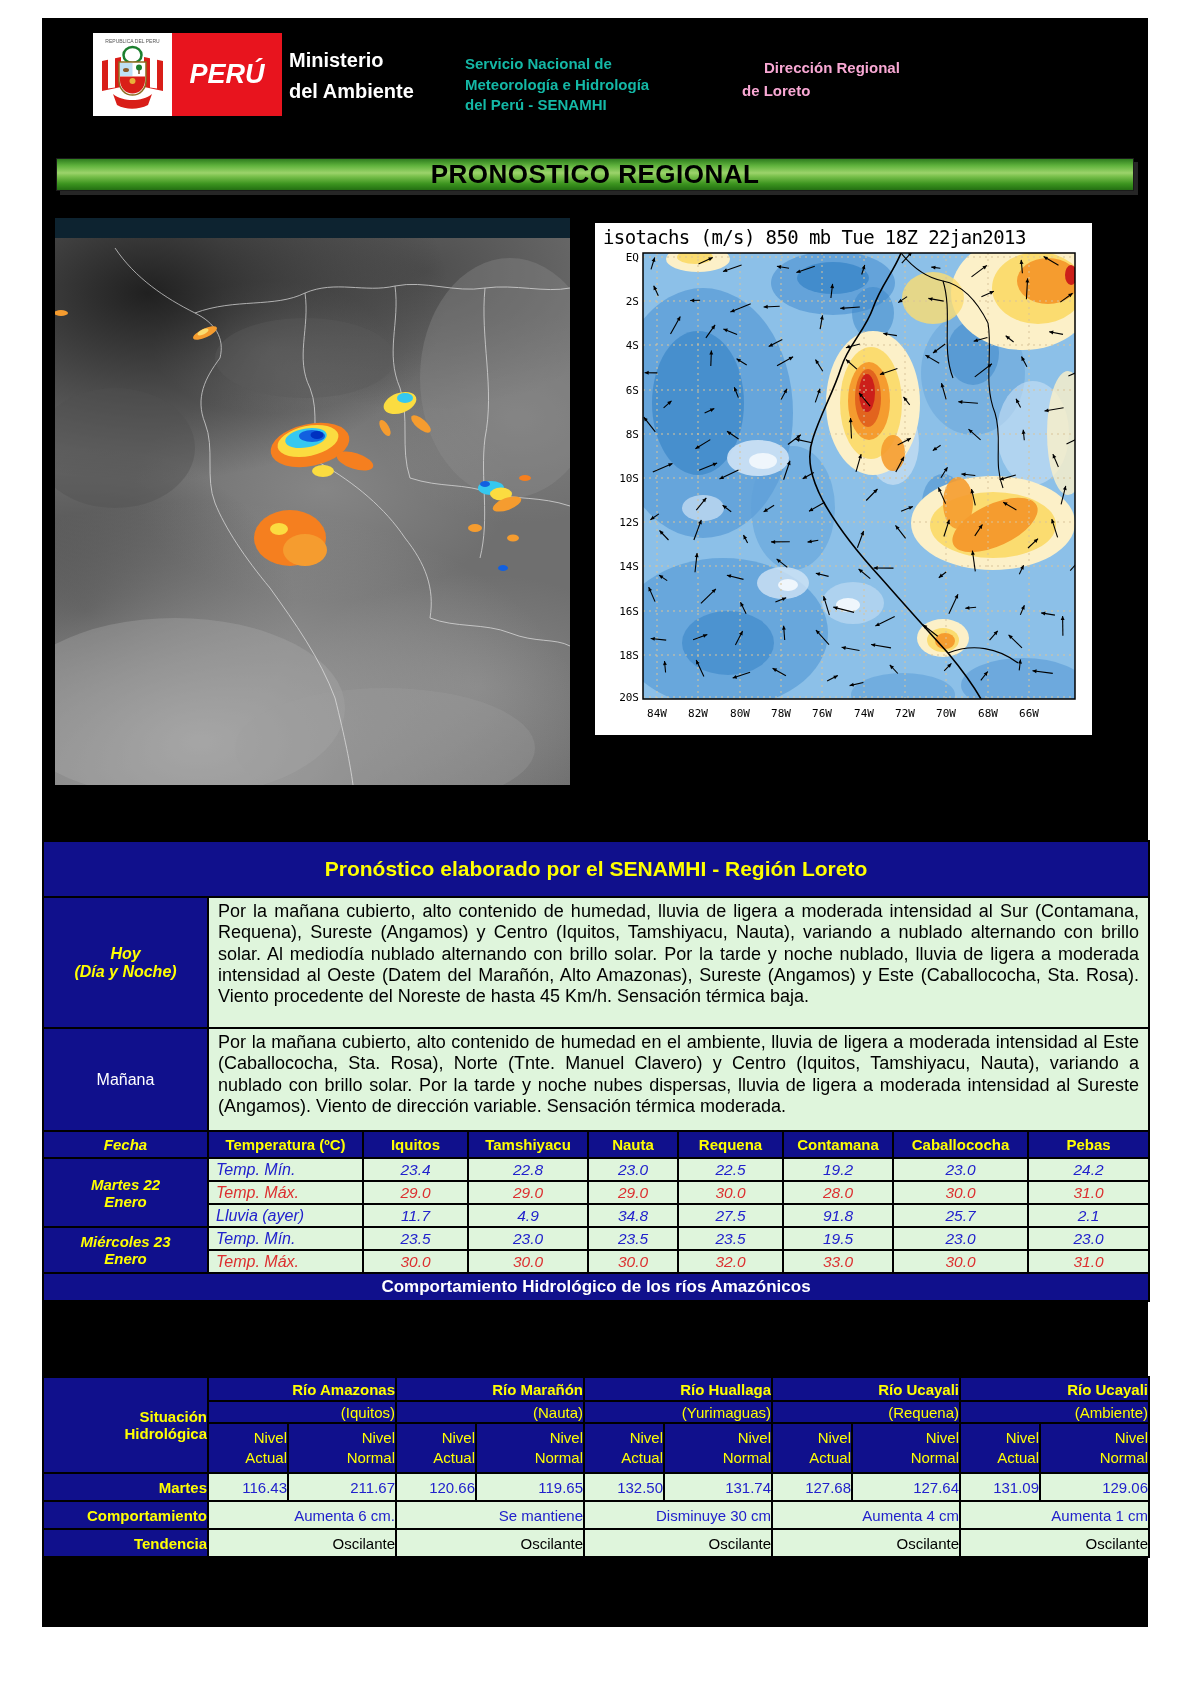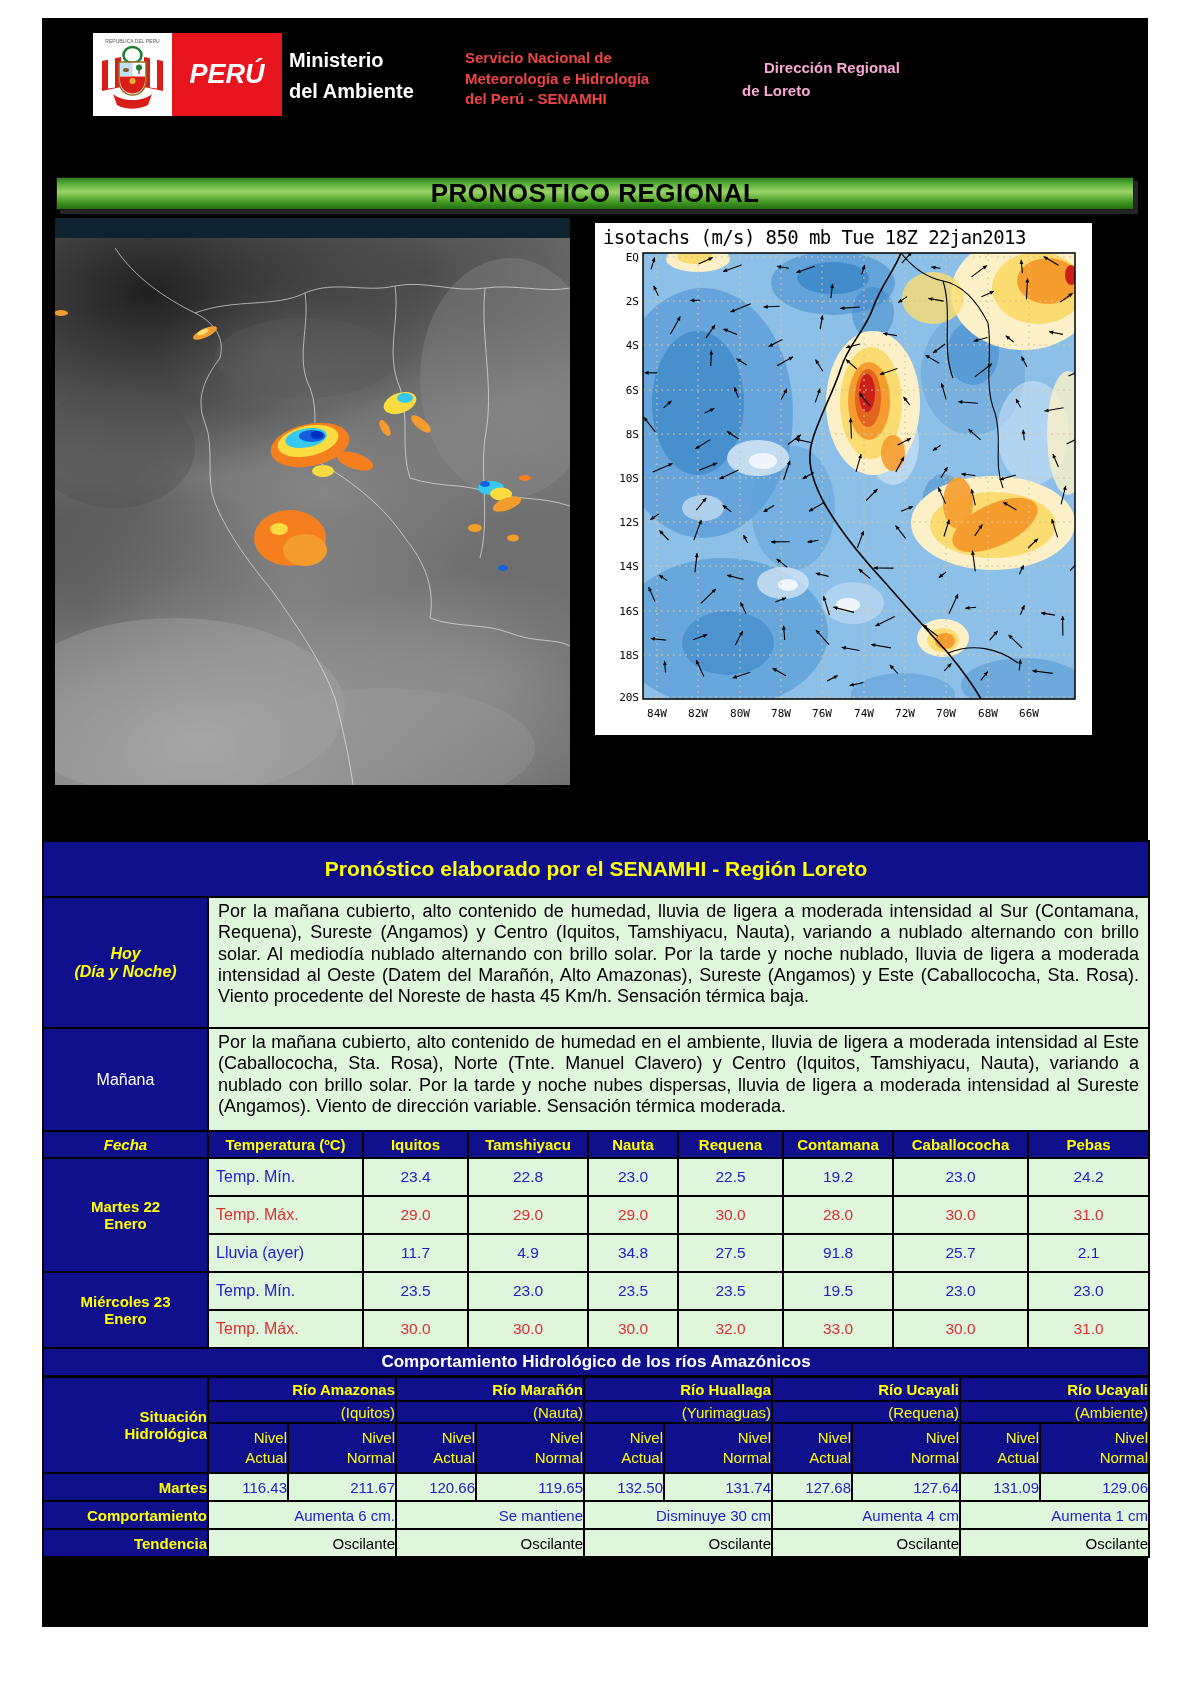--- a/index.html
+++ b/index.html
@@ -5,29 +5,29 @@
   * { box-sizing: border-box; margin: 0; padding: 0; }
   body { background:#fff; font-family:"Liberation Sans",sans-serif; }
   .page { position:relative; width:1191px; height:1684px; background:#fff; overflow:hidden; }
   .sheet { position:absolute; left:42px; top:18px; width:1106px; height:1609px; background:#000; }
 
   
   .logo-wrap { position:absolute; left:51px; top:15px; width:79px; height:83px; background:#fff; }
   .peru-box { position:absolute; left:130px; top:15px; width:110px; height:83px; background:#E8141E;
               color:#fff; font-weight:bold; font-size:27px; display:flex; align-items:center; justify-content:center;font-style:italic; }
   .min-text { position:absolute; left:247px; top:27px; color:#fff; font-size:20px; font-weight:bold; line-height:1.55; }
-  .svc-text { position:absolute; left:423px; top:30px; color:#ef4444; font-size:15px; font-weight:bold; line-height:1.38; }
+  .svc-text { position:absolute; left:423px; top:36px; color:#14b8a6; font-size:15px; font-weight:bold; line-height:1.38; }
   .dir-text { position:absolute; left:700px; top:38px; color:#f9a8d4; font-size:15px; font-weight:bold; line-height:1.55; }
   .dir-ind  { margin-left:22px; }
 
   .banner { position:absolute; left:14px; top:140px; width:1078px; height:33px;
             background:linear-gradient(180deg,#2E7D1E 0%,#61B43E 22%,#9CD36B 45%,#7CC24E 55%,#3C941F 80%,#236F12 100%);
             border:1px solid #1a1a1a; box-shadow:4px 4px 0 #262626;
             display:flex; align-items:center; justify-content:center;
-            color:#000; font-size:26px; font-weight:bold; letter-spacing:.5px;margin-top:19px; }
+            color:#000; font-size:26px; font-weight:bold; letter-spacing:.5px; }
 
   
   .sat { position:absolute; left:13px; top:200px; width:515px; height:567px; }
   .sat-hdr { position:relative; height:20px; background:#0D2330; color:#E6EDF2; font-size:11px; }
   .sat-hdr span { position:absolute; top:10px;margin-top:25px; }
   .sh-a { left:5px; } .sh-b { left:122px; } .sh-c { left:258px; } .sh-e { left:448px; }
   .cptec-badge { position:absolute; left:374px; top:3px; width:32px; height:14px; background:#1C57B0;
                  border-radius:7px; color:#8FE28F; font-size:8px; font-weight:bold;
                  display:flex; align-items:center; justify-content:center; }
   .sat-body { position:relative; width:515px; height:547px; background-color:#6f6f6f;
@@ -61,21 +61,21 @@
   .just { text-align:justify; padding:3px 9px 3px 9px; font-size:18px; line-height:21.3px; color:#000; vertical-align:top; }
   .lbl { padding-left:7px; font-size:16px; }
   .num { font-size:15.5px; text-align:center; }
   .hd15 { font-size:15px; }
   .tr-title td { height:56px; text-align:center; vertical-align:middle; }
   .f-title { font-size:21px; font-weight:bold; color:#FFFF00; }
   .tr-hoy  td.navy, .tr-man td.navy { text-align:center; vertical-align:middle; font-size:16px; }
   .tr-hoy  td { height:131px; }
   .tr-man  td { height:103px; }
   .tr-head td { height:27px; text-align:center; vertical-align:middle; }
-  .tr-temp td { height:38px; vertical-align:middle; }
+  .tr-temp td { height:23px; vertical-align:middle;font-style:italic; }
   .tr-sec  td { height:28px; text-align:center; vertical-align:middle; }
   .sec-title { color:#fff; font-weight:bold; font-size:17px; }
   .htab td { text-align:right; vertical-align:middle; font-size:15px;padding-left:24px; }
   .tr-river td { height:24px; }
   .tr-station td { height:22px; }
   .tr-nivel td { height:50px; line-height:1.35; }
   .tr-hdata td, .tr-comp td, .tr-tend td { height:28px; }
 </style>
 </head>
 <body>

